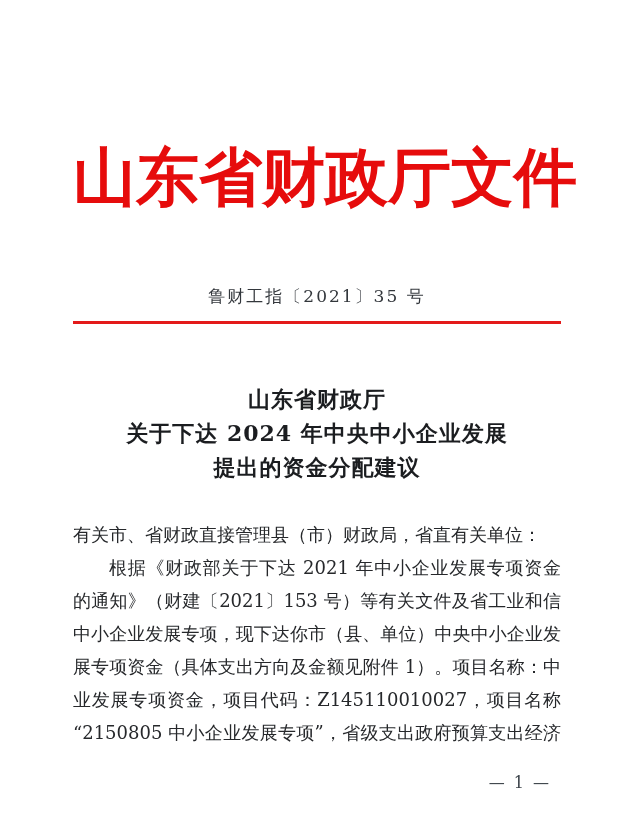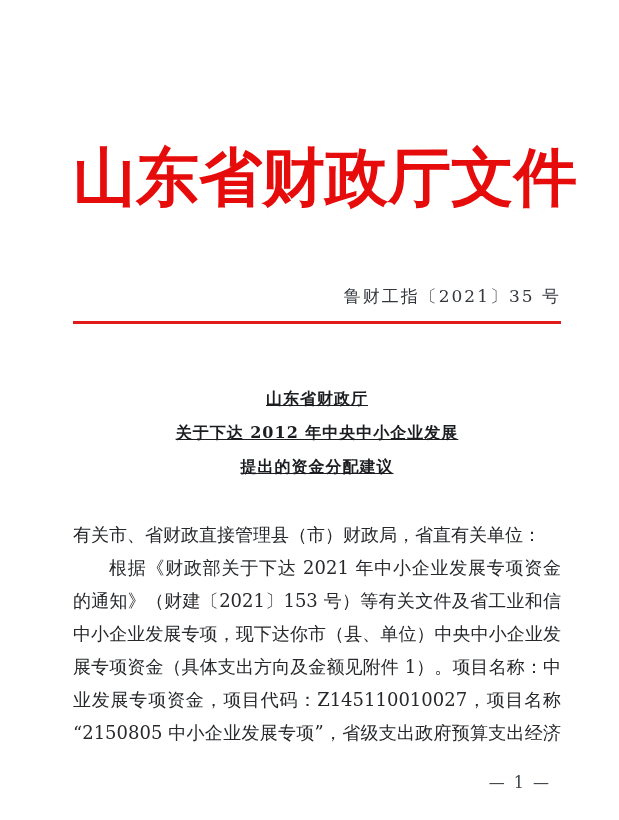--- a/index.html
+++ b/index.html
@@ -27,45 +27,44 @@
     font-size: 63px;
     font-weight: bold;
     color: #e60c0c;
     letter-spacing: 0px;
     white-space: nowrap;
   }
   .doc-number {
     margin-top: 62px;
     height: 24px;
     line-height: 24px;
-    text-align: right;
+    text-align: center;
     font-size: 17px;
     color: #33373c;
     letter-spacing: 2px;
     white-space: nowrap;
   }
   .red-rule {
     margin-top: 13px;
     height: 3px;
     width: 100%;
     background: #e31a1a;
     border: none;
   }
   .doc-title {
     margin-top: 58px;
     text-align: center;
     font-weight: bold;
     color: #1b1d20;
   }
   .doc-title .t-line {
-    font-size: 16px;
+    font-size: 22px;
     line-height: 34px;
     letter-spacing: 1px;
     white-space: nowrap;
-    text-decoration: underline;
   }
   .body-text {
     margin-top: 34px;
     color: #26282b;
     font-size: 18px;
   }
   .body-text .b-line {
     line-height: 33px;
     height: 33px;
     white-space: nowrap;
@@ -96,21 +95,21 @@
 <div class="page">
 
   <div class="letterhead">山东省财政厅文件</div>
 
   <div class="doc-number">鲁财工指〔2021〕35 号</div>
 
   <div class="red-rule"></div>
 
   <div class="doc-title">
     <div class="t-line">山东省财政厅</div>
-    <div class="t-line">关于下达 2012 年中央中小企业发展</div>
+    <div class="t-line">关于下达 2024 年中央中小企业发展</div>
     <div class="t-line">提出的资金分配建议</div>
   </div>
 
   <div class="body-text">
     <div class="b-line">有关市、省财政直接管理县（市）财政局，省直有关单位：</div>
     <div class="b-line fill indent">根据《财政部关于下达 2021 年中小企业发展专项资金预算</div>
     <div class="b-line fill">的通知》（财建〔2021〕153 号）等有关文件及省工业和信息化厅</div>
     <div class="b-line fill">中小企业发展专项，现下达你市（县、单位）中央中小企业发</div>
     <div class="b-line fill">展专项资金（具体支出方向及金额见附件 1）。项目名称：中小企</div>
     <div class="b-line fill">业发展专项资金，项目代码：Z145110010027，项目名称</div>

